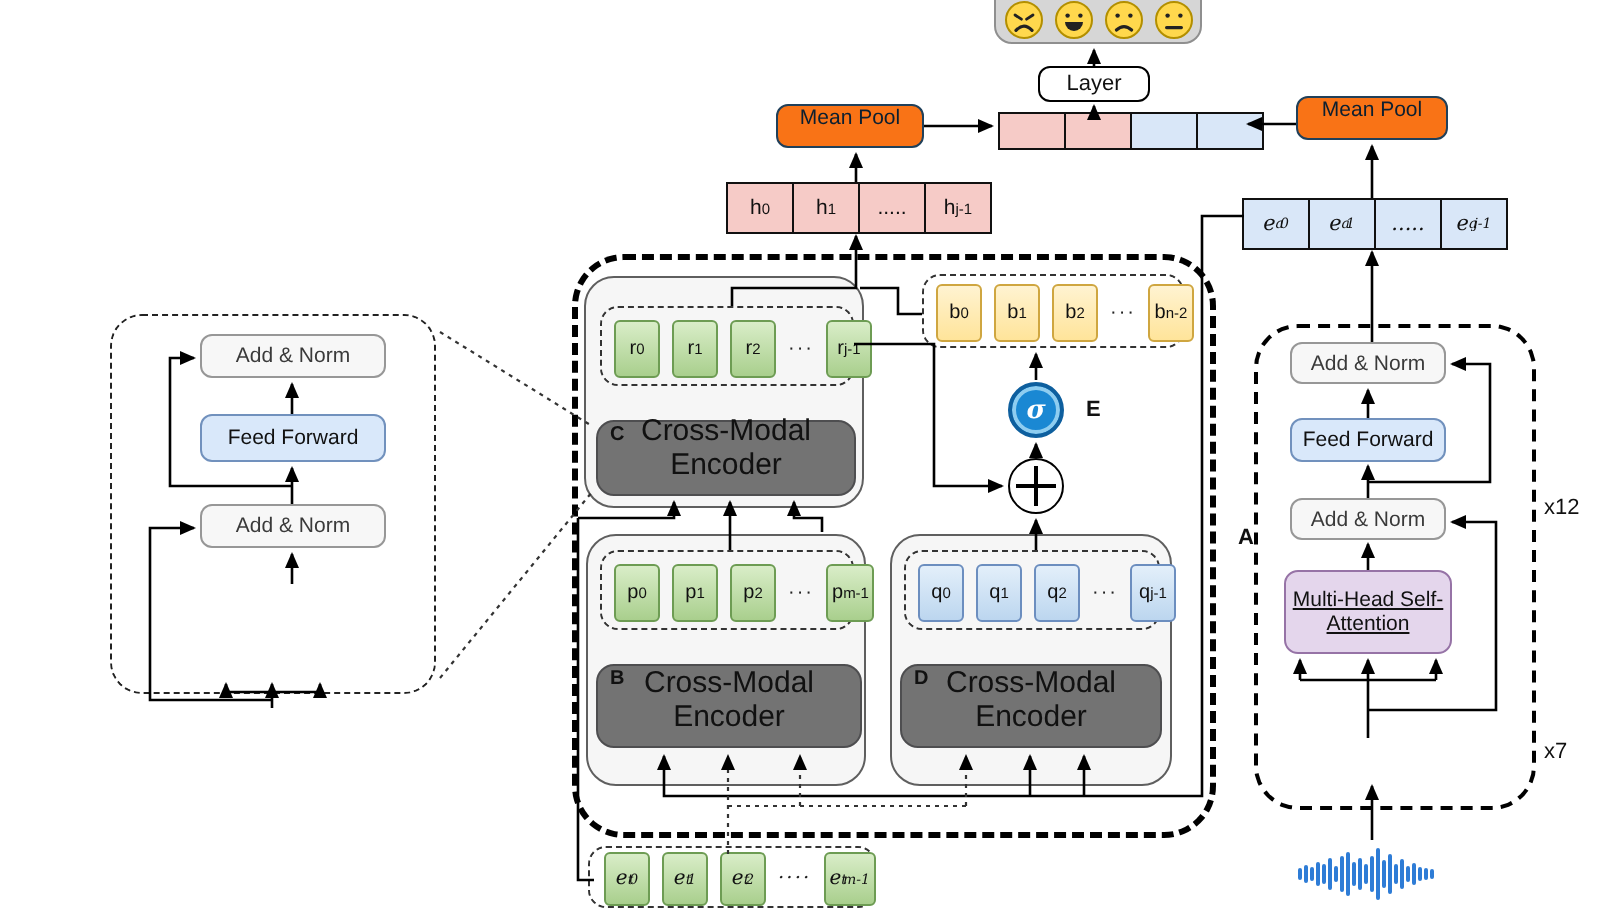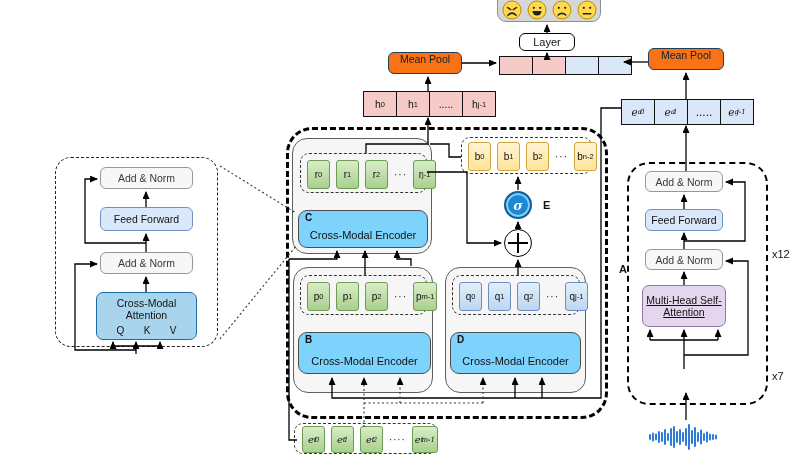--- a/index.html
+++ b/index.html
@@ -6,22 +6,22 @@
   #stage{position:relative;width:808px;height:455px;background:#fff;overflow:hidden;
          font-family:"Liberation Sans",sans-serif;color:#111;}
   .abs{position:absolute;box-sizing:border-box;}
   
   .graybox{background:#f6f6f6;border:1.4px solid #5f5f5f;border-radius:15px;}
   .dashed-big{border:3px dashed #000;border-radius:26px;background:transparent;}
   .dashed-mid{border:2.6px dashed #000;border-radius:22px;}
   .dashed-sm{border:1.6px dashed #222;border-radius:16px;}
   .dashed-tok{border:1.5px dashed #333;border-radius:9px;}
   
-  .encoder{background:#7dd3fc;border:1.4px solid #4e4e50;border-radius:9px;
-           display:flex;align-items:flex-end;justify-content:center;font-size:11px;padding-bottom:6px;}
+  .encoder{background:#737373;border:1.4px solid #4e4e50;border-radius:9px;
+           display:flex;align-items:flex-end;justify-content:center;font-size:15px;padding-bottom:6px;text-align:center;}
   .anorm{background:#f7f7f7;border:1.2px solid #979797;border-radius:6px;color:#3a3a3a;
          display:flex;align-items:center;justify-content:center;font-size:10.5px;}
   .ffwd{background:#d9e8fa;border:1.2px solid #7191bd;border-radius:6px;
         display:flex;align-items:center;justify-content:center;font-size:10.5px;}
   .attn{background:#a9d4ee;border:1.3px solid #1d6fa5;border-radius:7px;font-size:10.5px;text-align:center;}
   .mhsa{background:#e4d6ec;border:1.2px solid #9673a6;border-radius:7px;
         display:flex;align-items:center;justify-content:center;text-align:center;font-size:10.5px;text-decoration:underline;}
   .conv{background:#ffe6cc;border:1.3px solid #d79b00;border-radius:5px;
         display:flex;align-items:center;justify-content:center;font-size:10.5px;}
   .mpool{background:#f97316;border:1.4px solid #20405a;border-radius:6px;color:#0c1f30;
@@ -192,28 +192,20 @@
 
   <div class="abs dashed-sm" style="left:55px;top:157px;width:163px;height:190px"></div>
   <div class="abs anorm" style="left:100px;top:167px;width:93px;height:22px">
     <span>Add &amp; Norm</span>
   </div>
   <div class="abs ffwd" style="left:100px;top:207px;width:93px;height:24px">
     <span>Feed Forward</span>
   </div>
   <div class="abs anorm" style="left:100px;top:252px;width:93px;height:22px">
     <span>Add &amp; Norm</span>
-  </div>
-  <div class="abs attn" style="left:96px;top:292px;width:101px;height:48px;padding-top:4px">
-    <span>Cross-Modal Attention</span>
-    <div class="qkv">
-      <span>Q</span>
-      <span>K</span>
-      <span>V</span>
-    </div>
   </div>
 
   <div class="abs dashed-mid" style="left:627px;top:162px;width:141px;height:243px"></div>
   <div class="abs tag" style="left:619px;top:263px;font-size:11px">A</div>
   <div class="abs anorm" style="left:645px;top:171px;width:78px;height:21px">
     <span>Add &amp; Norm</span>
   </div>
   <div class="abs ffwd" style="left:645px;top:209px;width:78px;height:22px">
     <span>Feed Forward</span>
   </div>

